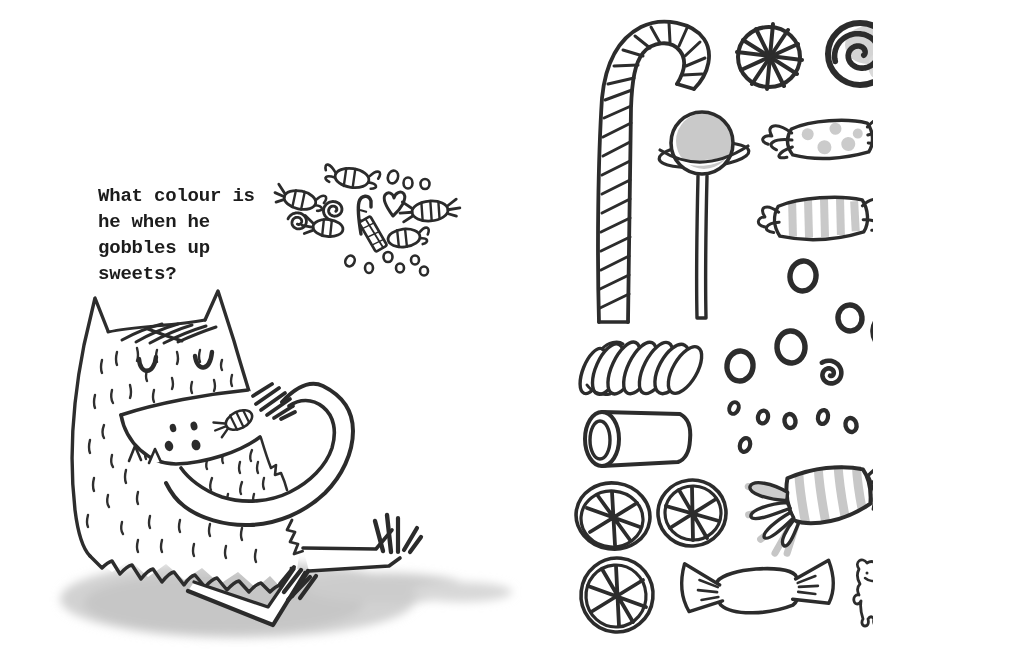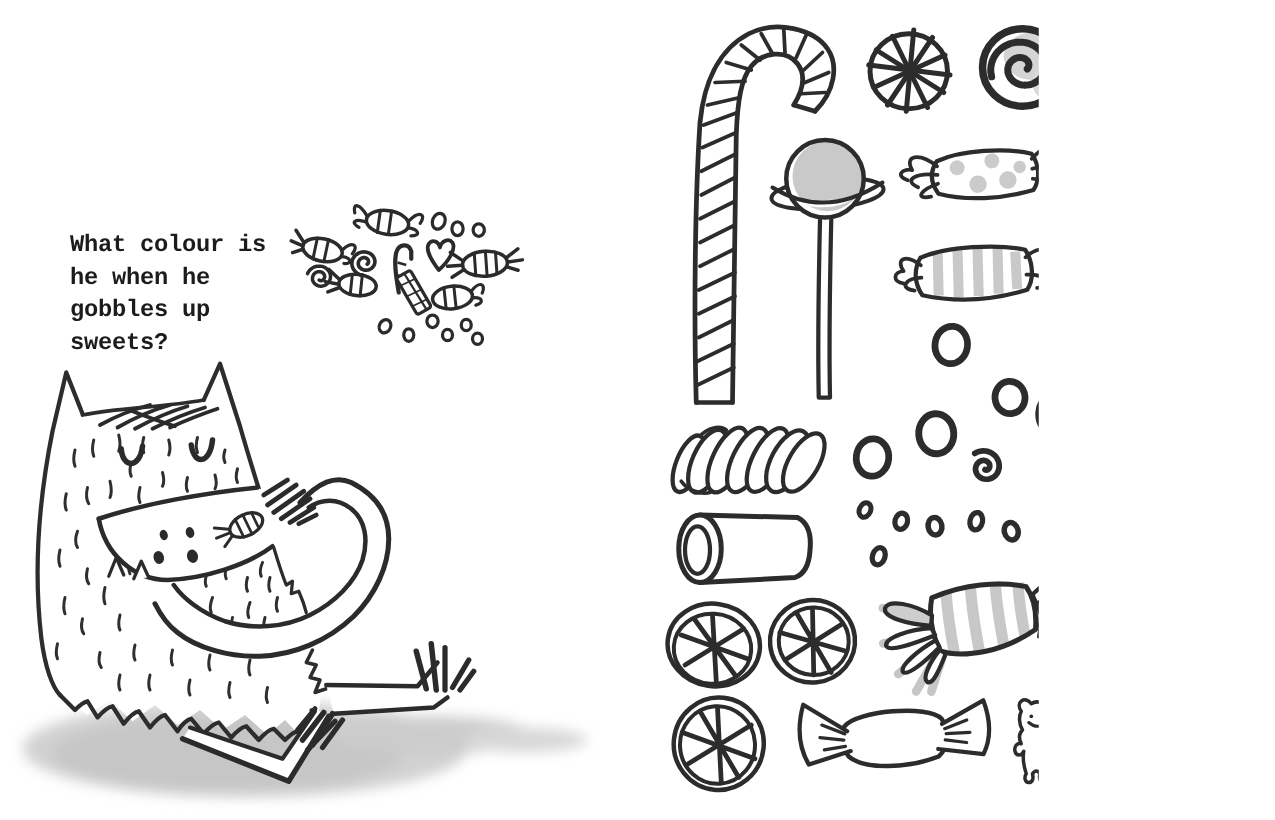--- a/index.html
+++ b/index.html
@@ -1,16 +1,16 @@
 <!DOCTYPE html>
 <html><head>
 <meta charset="utf-8">
 <style>
   html,body{margin:0;padding:0;background:#ffffff;}
-  #page{position:relative;width:831px;height:656px;overflow:hidden;background:#ffffff;}
+  #page{position:relative;width:831px;height:656px;overflow:hidden;background:#ffffff;padding-left:42px;}
   svg{display:block;}
 </style>
 </head>
 <body>
 <div id="page">
 <svg width="1020" height="656" viewBox="0 0 1020 656" fill="none" stroke-linecap="round" stroke-linejoin="round">
 <rect x="0" y="0" width="1020" height="656" fill="#ffffff"></rect>
 <defs>
         <filter id="soft" x="-20%" y="-20%" width="140%" height="140%">
           <feGaussianBlur stdDeviation="5"></feGaussianBlur>

